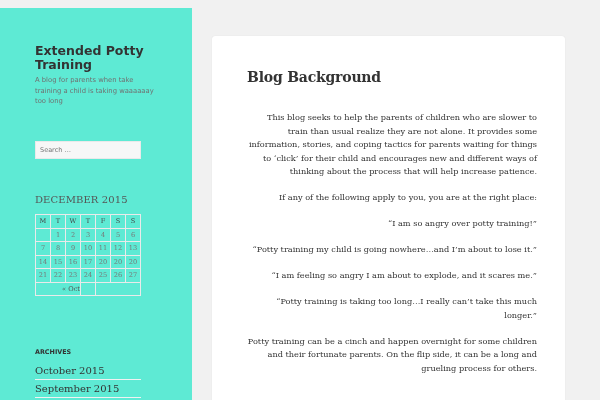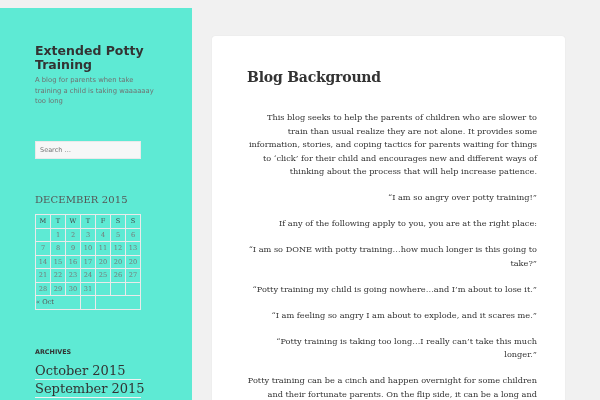--- a/index.html
+++ b/index.html
@@ -60,31 +60,31 @@
       color: #777;
     }
     table.cal th, table.cal td {
       border: 1px solid #eaeaea;
       height: 13.5px;
       text-align: center;
       font-weight: normal;
       padding: 0;
     }
     table.cal th { color: #444; }
-    table.cal td.prev { text-align: left; color: #555; }
+    table.cal td.prev { text-align: right; color: #555; }
     .arch-title {
       position: absolute; left: 35px; top: 340px;
       font-family: "DejaVu Sans", sans-serif;
       font-weight: bold;
       font-size: 6.4px;
       color: #333;
     }
     .arch-list { position: absolute; left: 35px; top: 354px; width: 106px; list-style: none; }
     .arch-list li {
-      font-size: 13px;
+      font-size: 10px;
       color: #333;
       height: 18px;
       line-height: 18px;
       border-bottom: 1px solid #f1f1f1;
       white-space: nowrap;
     }
     .card {
       position: absolute; left: 212px; top: 36px;
       width: 353px; height: 380px;
       background: #fff;
@@ -159,29 +159,20 @@
       </tr>
       <tr>
         <td>21</td>
         <td>22</td>
         <td>23</td>
         <td>24</td>
         <td>25</td>
         <td>26</td>
         <td>27</td>
       </tr>
-      <tr>
-        <td>28</td>
-        <td>29</td>
-        <td>30</td>
-        <td>31</td>
-        <td></td>
-        <td></td>
-        <td></td>
-      </tr>
     </tbody>
     <tfoot>
       <tr>
         <td colspan="3" class="prev">« Oct</td>
         <td></td>
         <td colspan="3"></td>
       </tr>
     </tfoot>
   </table>
 
@@ -190,21 +181,20 @@
     <li>October 2015</li>
     <li>September 2015</li>
     <li>April 2015</li>
   </ul>
 </div>
 
 <div class="card">
   <h1 class="post-title">Blog Background</h1>
   <div class="post-body">
     <p>This blog seeks to help the parents of children who are slower to train than usual realize they are not alone. It provides some information, stories, and coping tactics for parents waiting for things to ‘click’ for their child and encourages new and different ways of thinking about the process that will help increase patience.</p>
+    <p>If any of the following apply to you, you are at the right place:</p>
     <p>“I am so angry over potty training!”</p>
-    <p>If any of the following apply to you, you are at the right place:</p>
-    <p>“I am so DONE with potty training…how much longer is this going to take?”</p>
     <p>“Potty training my child is going nowhere…and I’m about to lose it.”</p>
     <p>“I am feeling so angry I am about to explode, and it scares me.”</p>
     <p>“Potty training is taking too long…I really can’t take this much longer.”</p>
     <p>Potty training can be a cinch and happen overnight for some children and their fortunate parents. On the flip side, it can be a long and grueling process for others.</p>
   </div>
 </div>
 
 </body></html>

